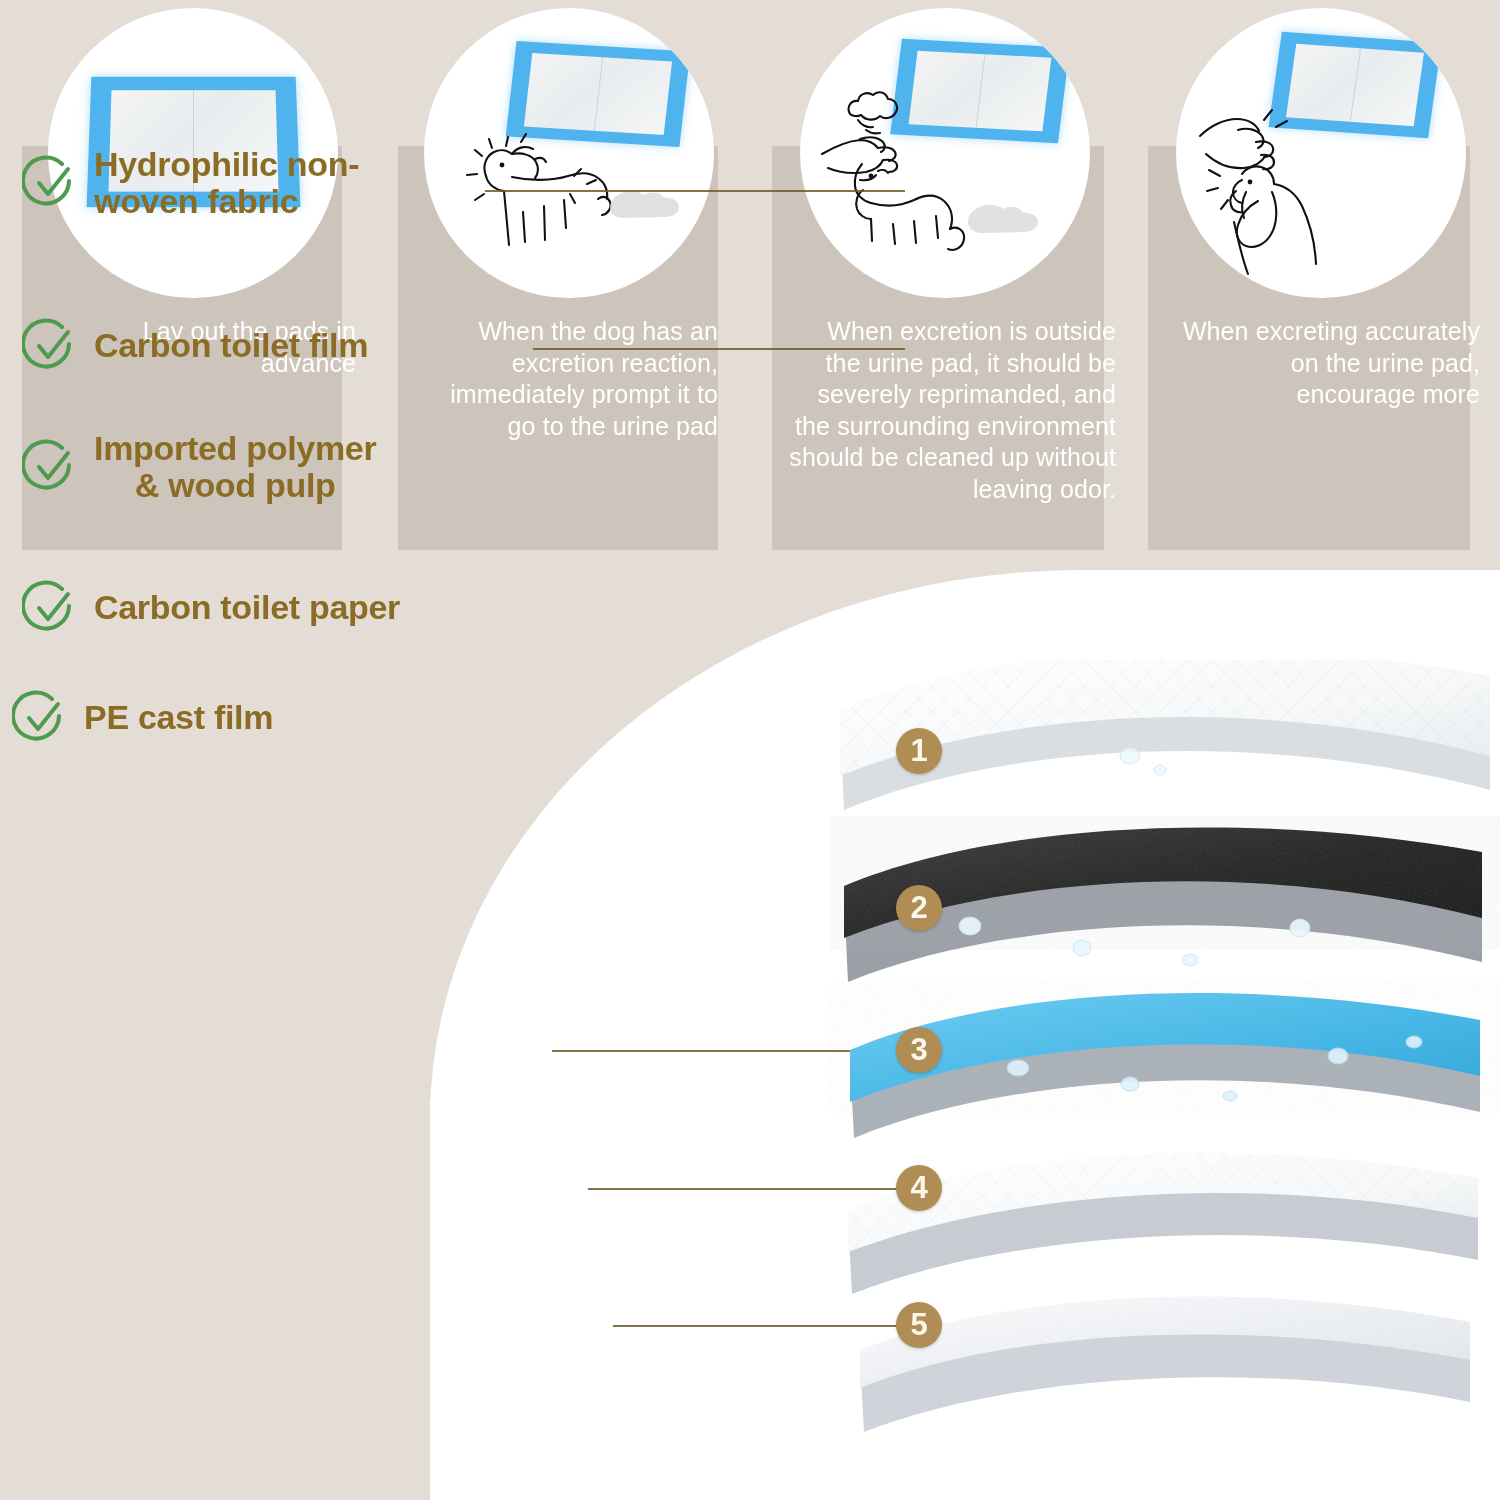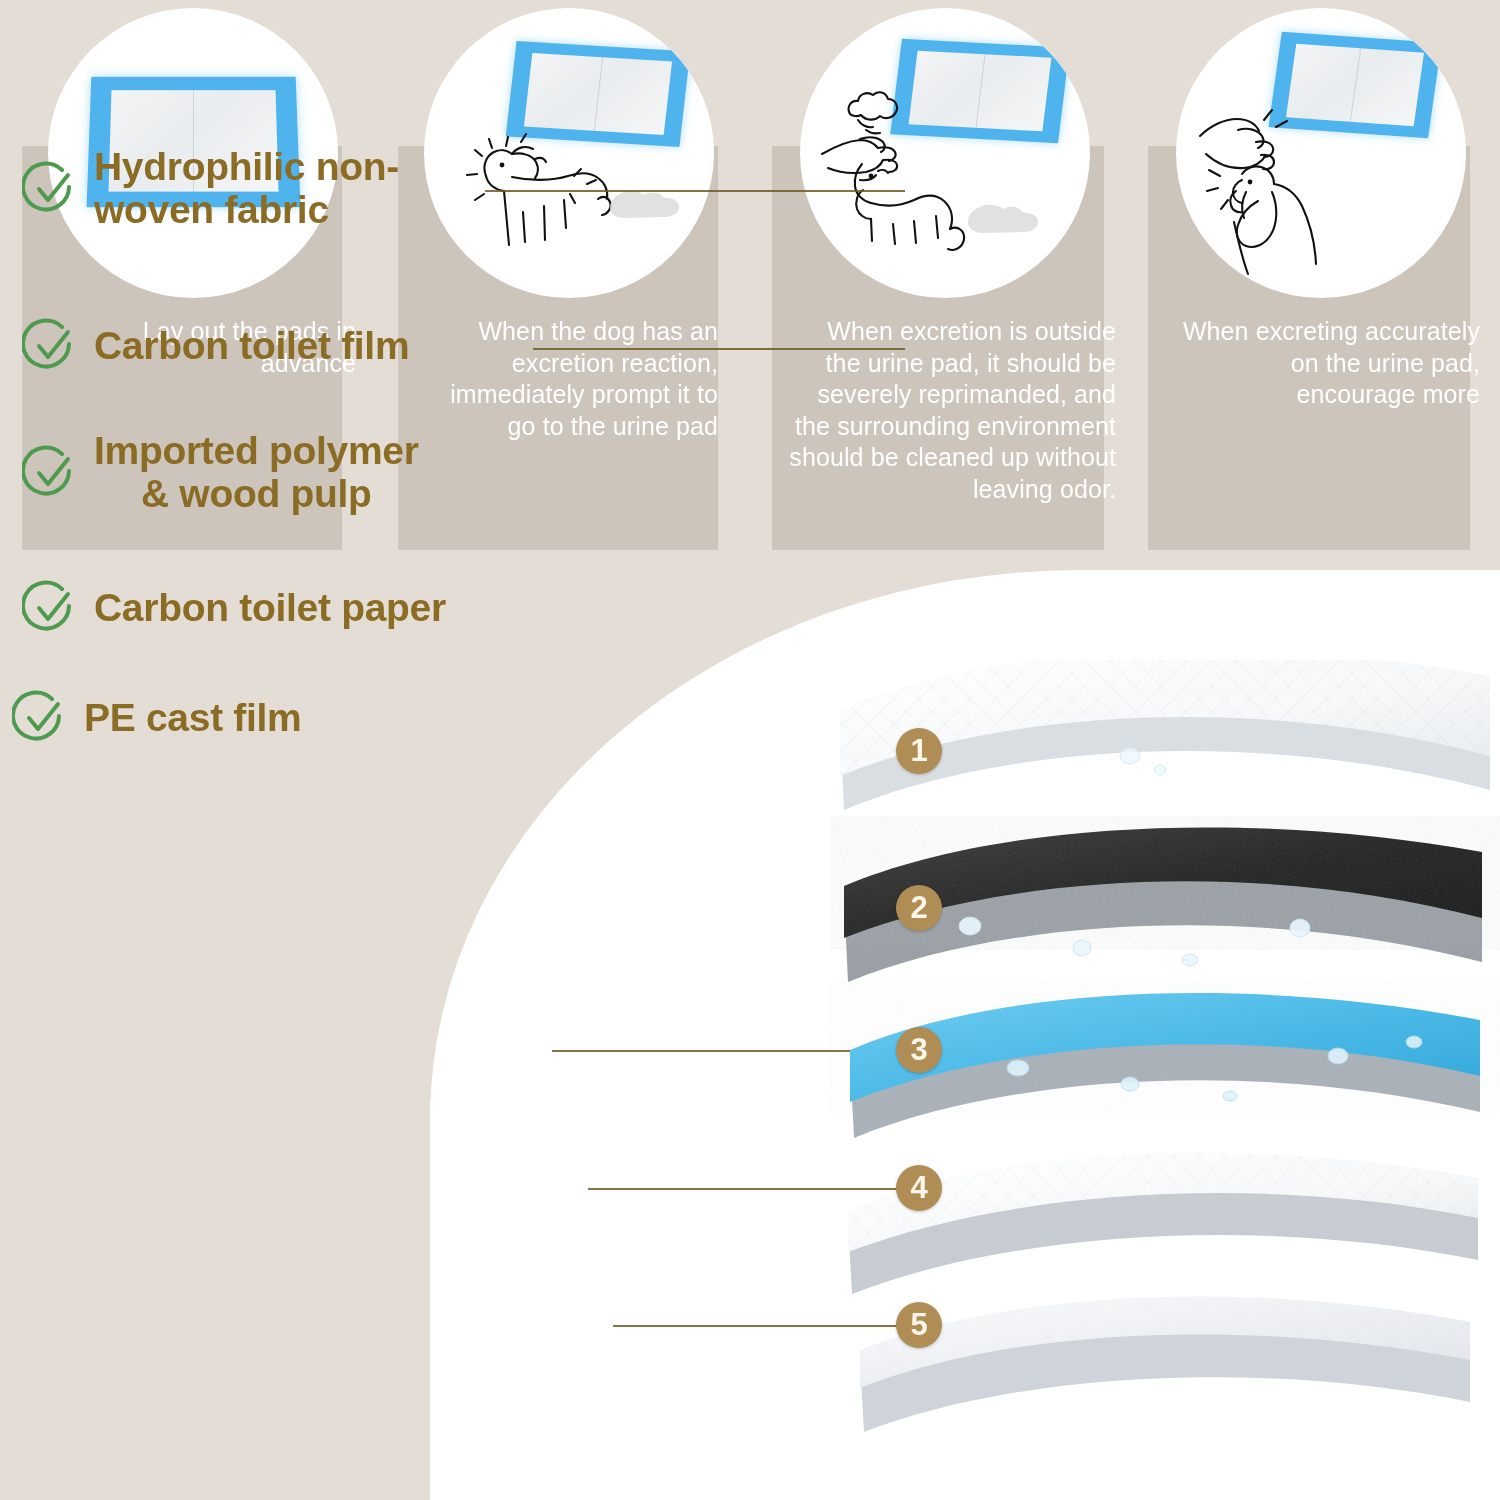--- a/index.html
+++ b/index.html
@@ -56,21 +56,21 @@
     position:absolute;left:430px;top:10px;width:1300px;height:1100px;
     background:#ffffff;border-radius:50% 0 0 0 / 50% 0 0 0;
   }
   #white-blob2{
     position:absolute;left:430px;top:540px;width:1300px;height:460px;background:#ffffff;
   }
 
   .feature-row{position:absolute;display:flex;align-items:center;}
   .check-ic{width:56px;height:56px;flex:0 0 56px;margin-right:16px;}
   .feature-label{
-    color:#8a6c24;font-weight:bold;font-size:39px;line-height:1.1;
+    color:#8a6c24;font-weight:bold;font-size:34px;line-height:1.1;
     letter-spacing:-0.3px;white-space:pre-line;
   }
   .f1{left:22px;top:146px;}
   .f2{left:22px;top:318px;}
   .f3{left:22px;top:430px;text-align:center;}
   .f4{left:22px;top:580px;}
   .f5{left:12px;top:690px;}
 
   
   .leader{position:absolute;height:2px;background:#6f5a27;opacity:.85;}

